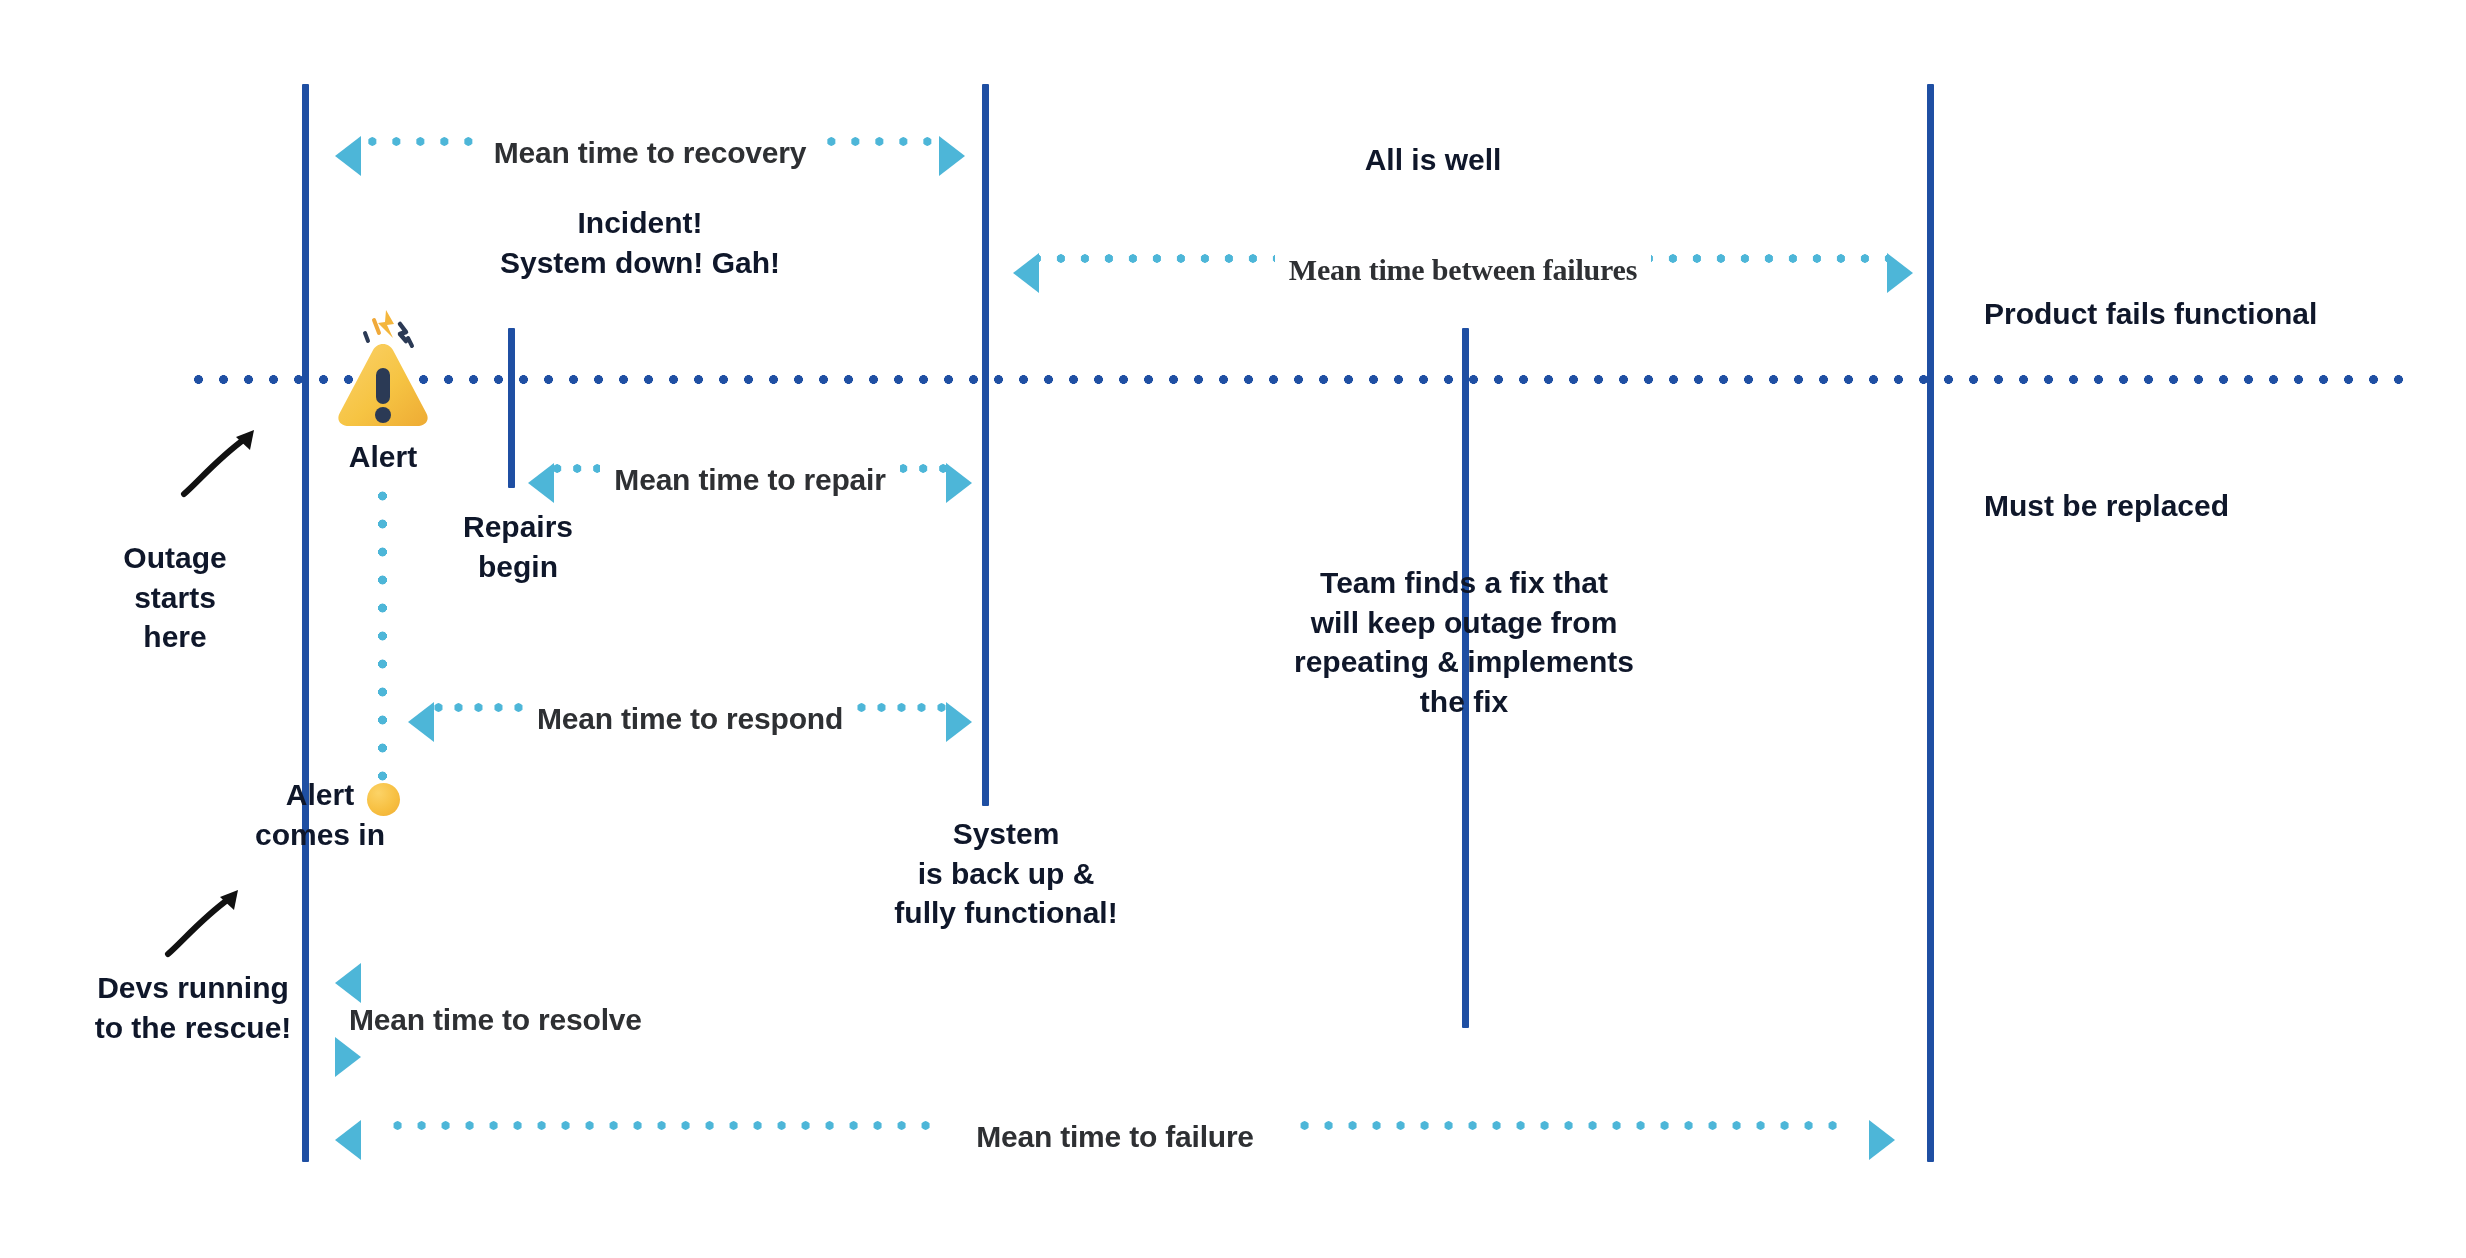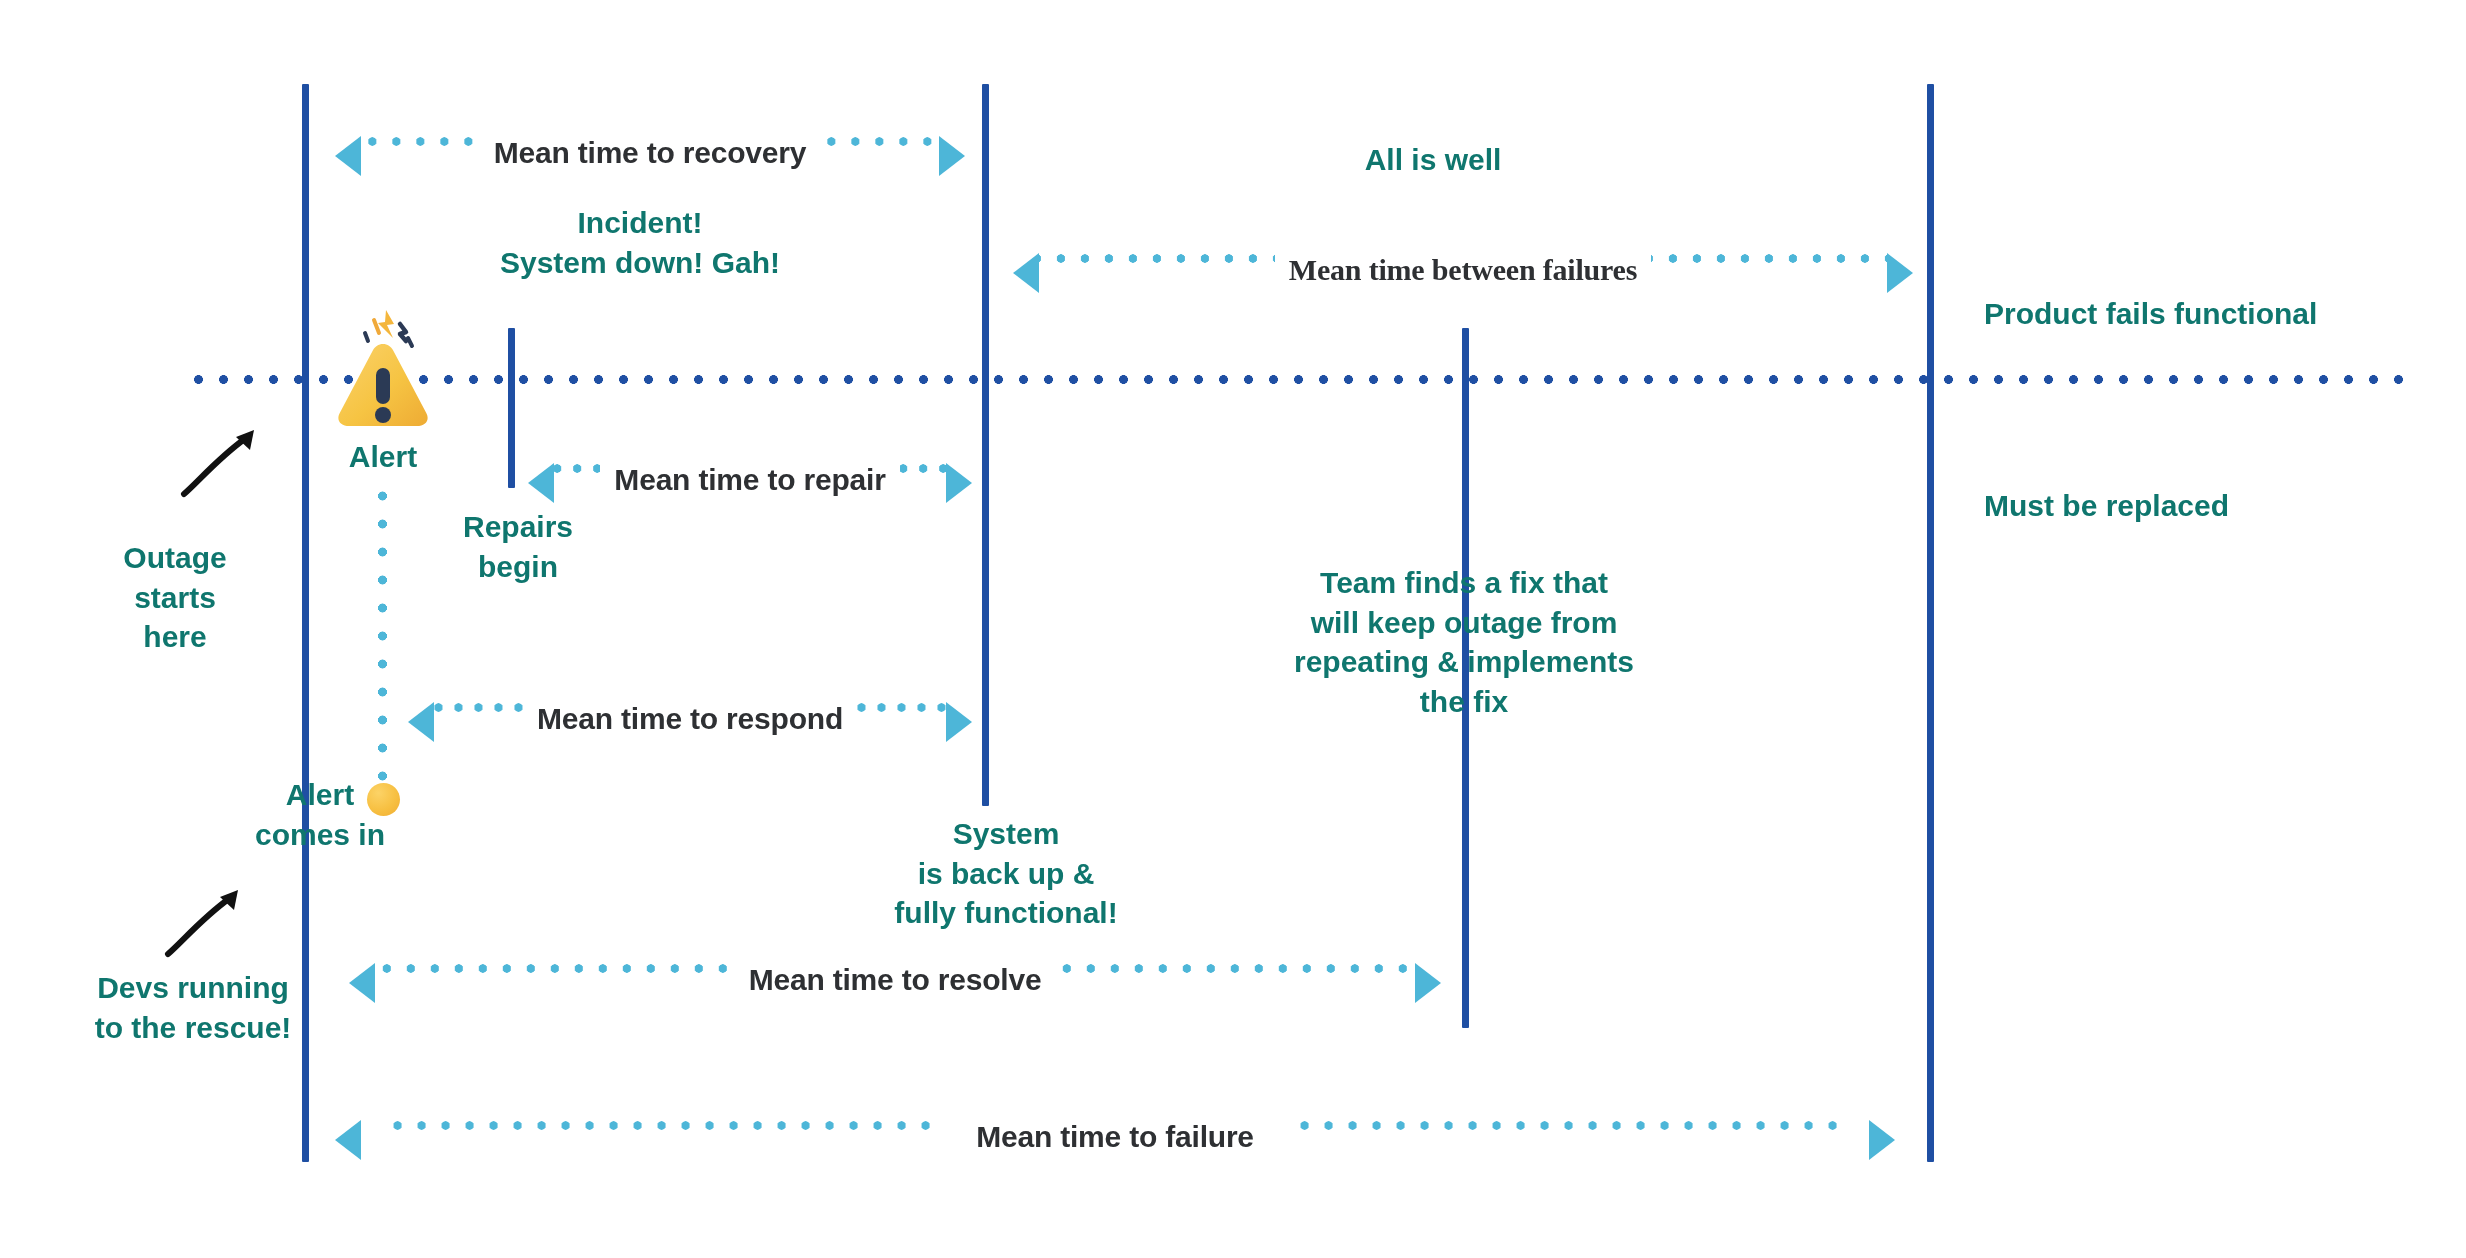--- a/index.html
+++ b/index.html
@@ -85,21 +85,21 @@
     font-weight: 700;
     color: #2e3033;
     letter-spacing: -0.2px;
   }
 
   
   .note {
     position: absolute;
     font-size: 30px;
     font-weight: 700;
-    color: #0f766e;
+    color: #0f172a;
     line-height: 1.32;
     white-space: pre-line;
   }
   .note.center { text-align: center; }
   .note.left { text-align: left; }
 
   
   .alert-icon {
     position: absolute;
     width: 94px;
@@ -160,21 +160,21 @@
   </div>
 
   <div class="measure" style="left:408px; top:702px; width:564px;">
     <span class="arrowhead left"></span>
     <span class="seg tight"></span>
     <span class="mlabel">Mean time to respond</span>
     <span class="seg tight"></span>
     <span class="arrowhead right"></span>
   </div>
 
-  <div class="measure" style="left:349px; top:963px; width:1092px;">
+  <div class="measure" style="left:335px; top:963px; width:1092px;flex-direction:column;">
     <span class="arrowhead left"></span>
     <span class="seg"></span>
     <span class="mlabel">Mean time to resolve</span>
     <span class="seg"></span>
     <span class="arrowhead right"></span>
   </div>
 
   <div class="measure" style="left:335px; top:1120px; width:1560px;gap:18px;">
     <span class="arrowhead left"></span>
     <span class="seg"></span>

